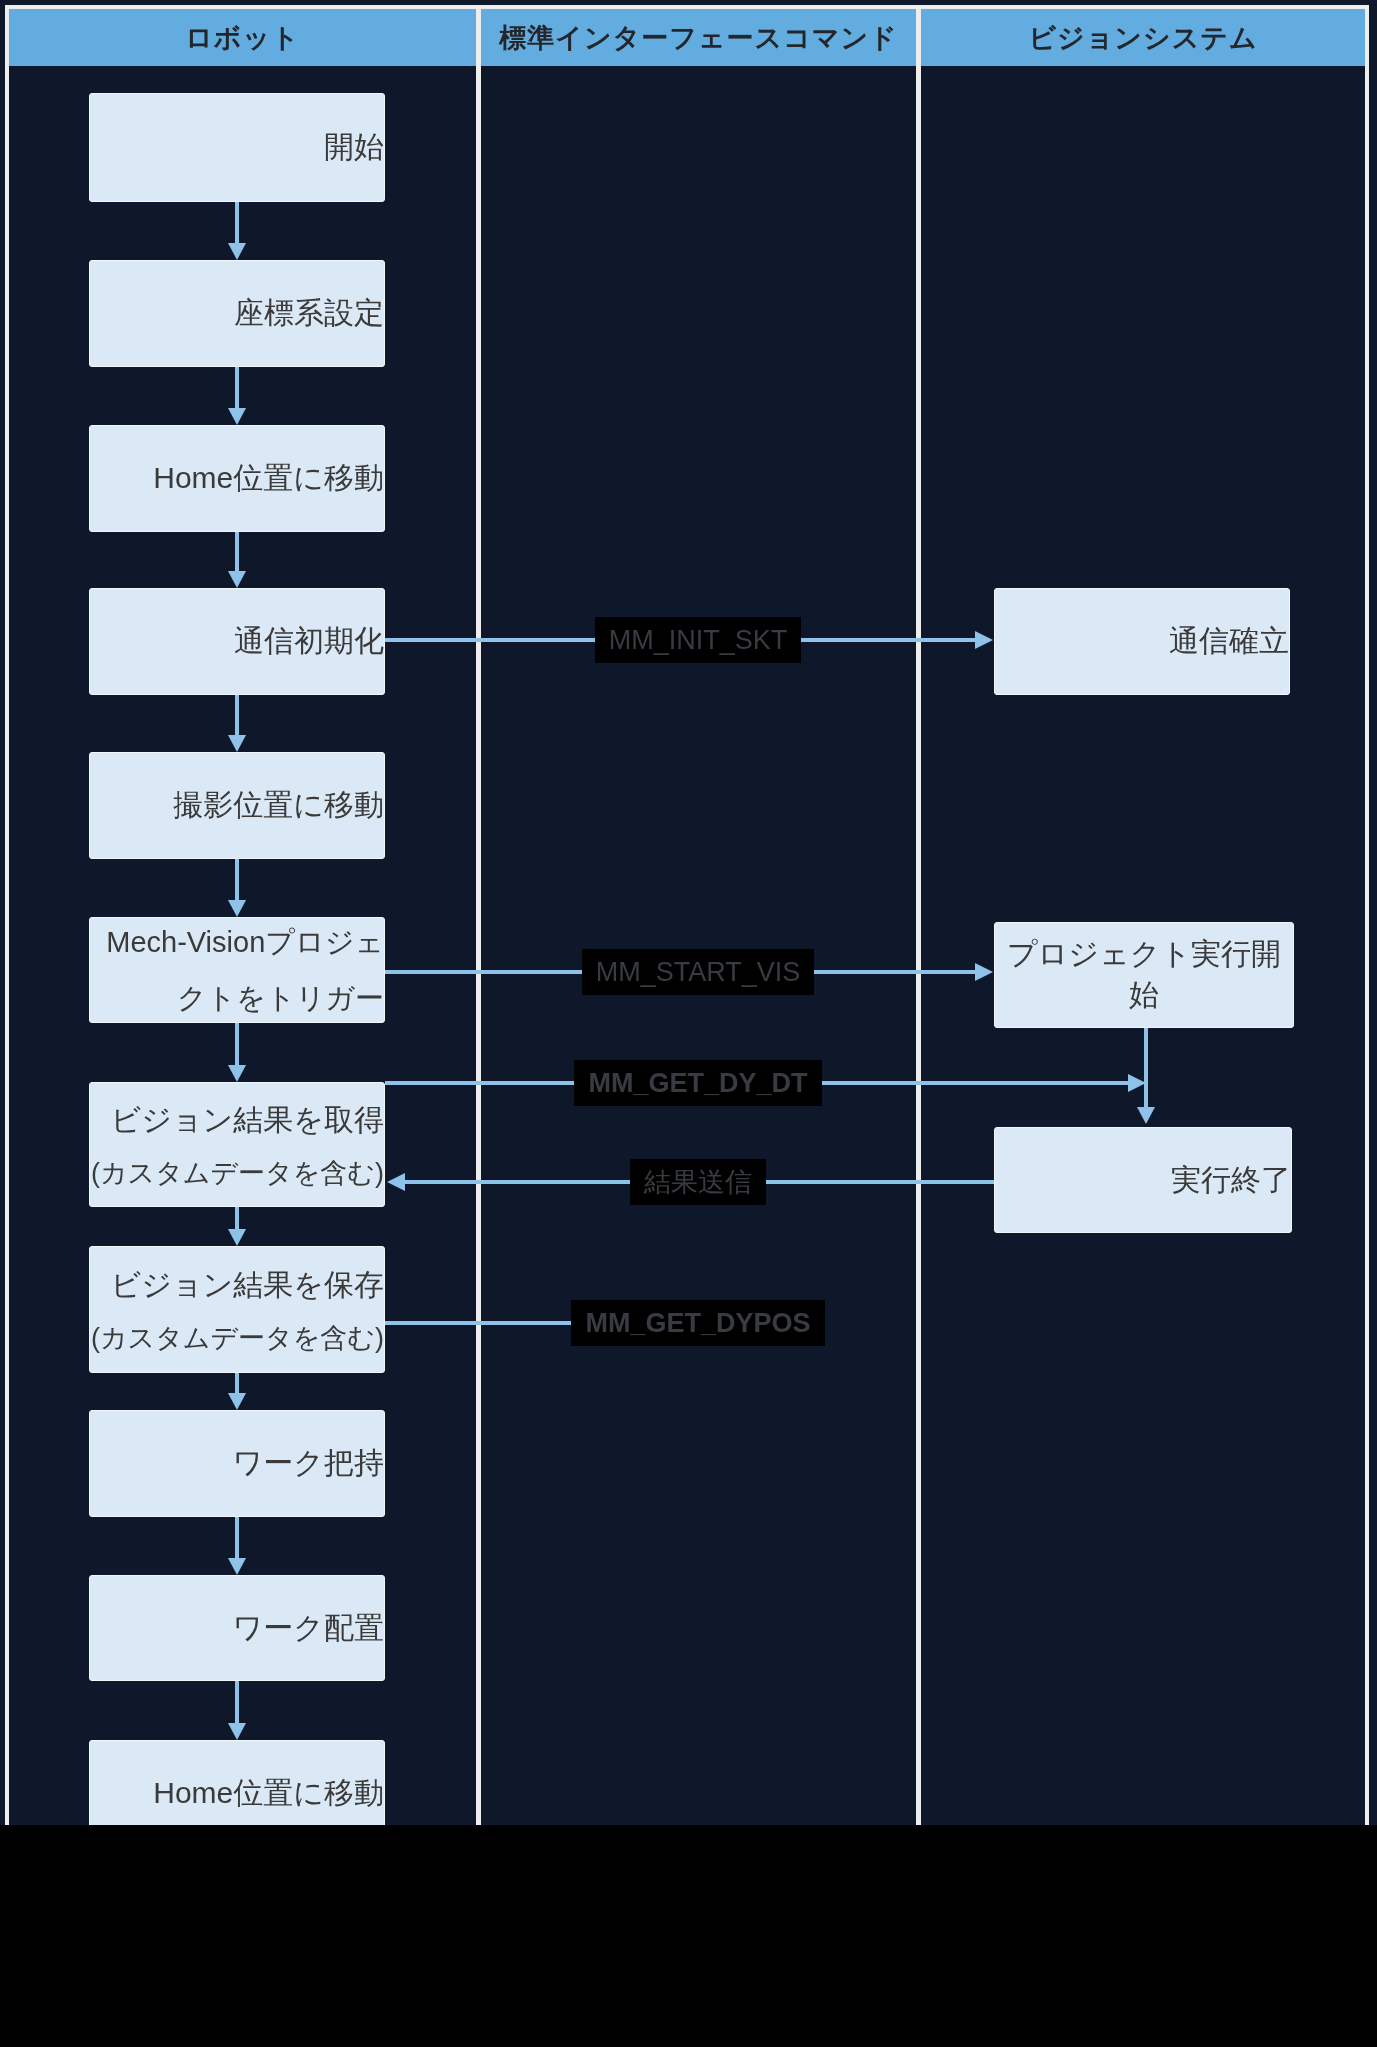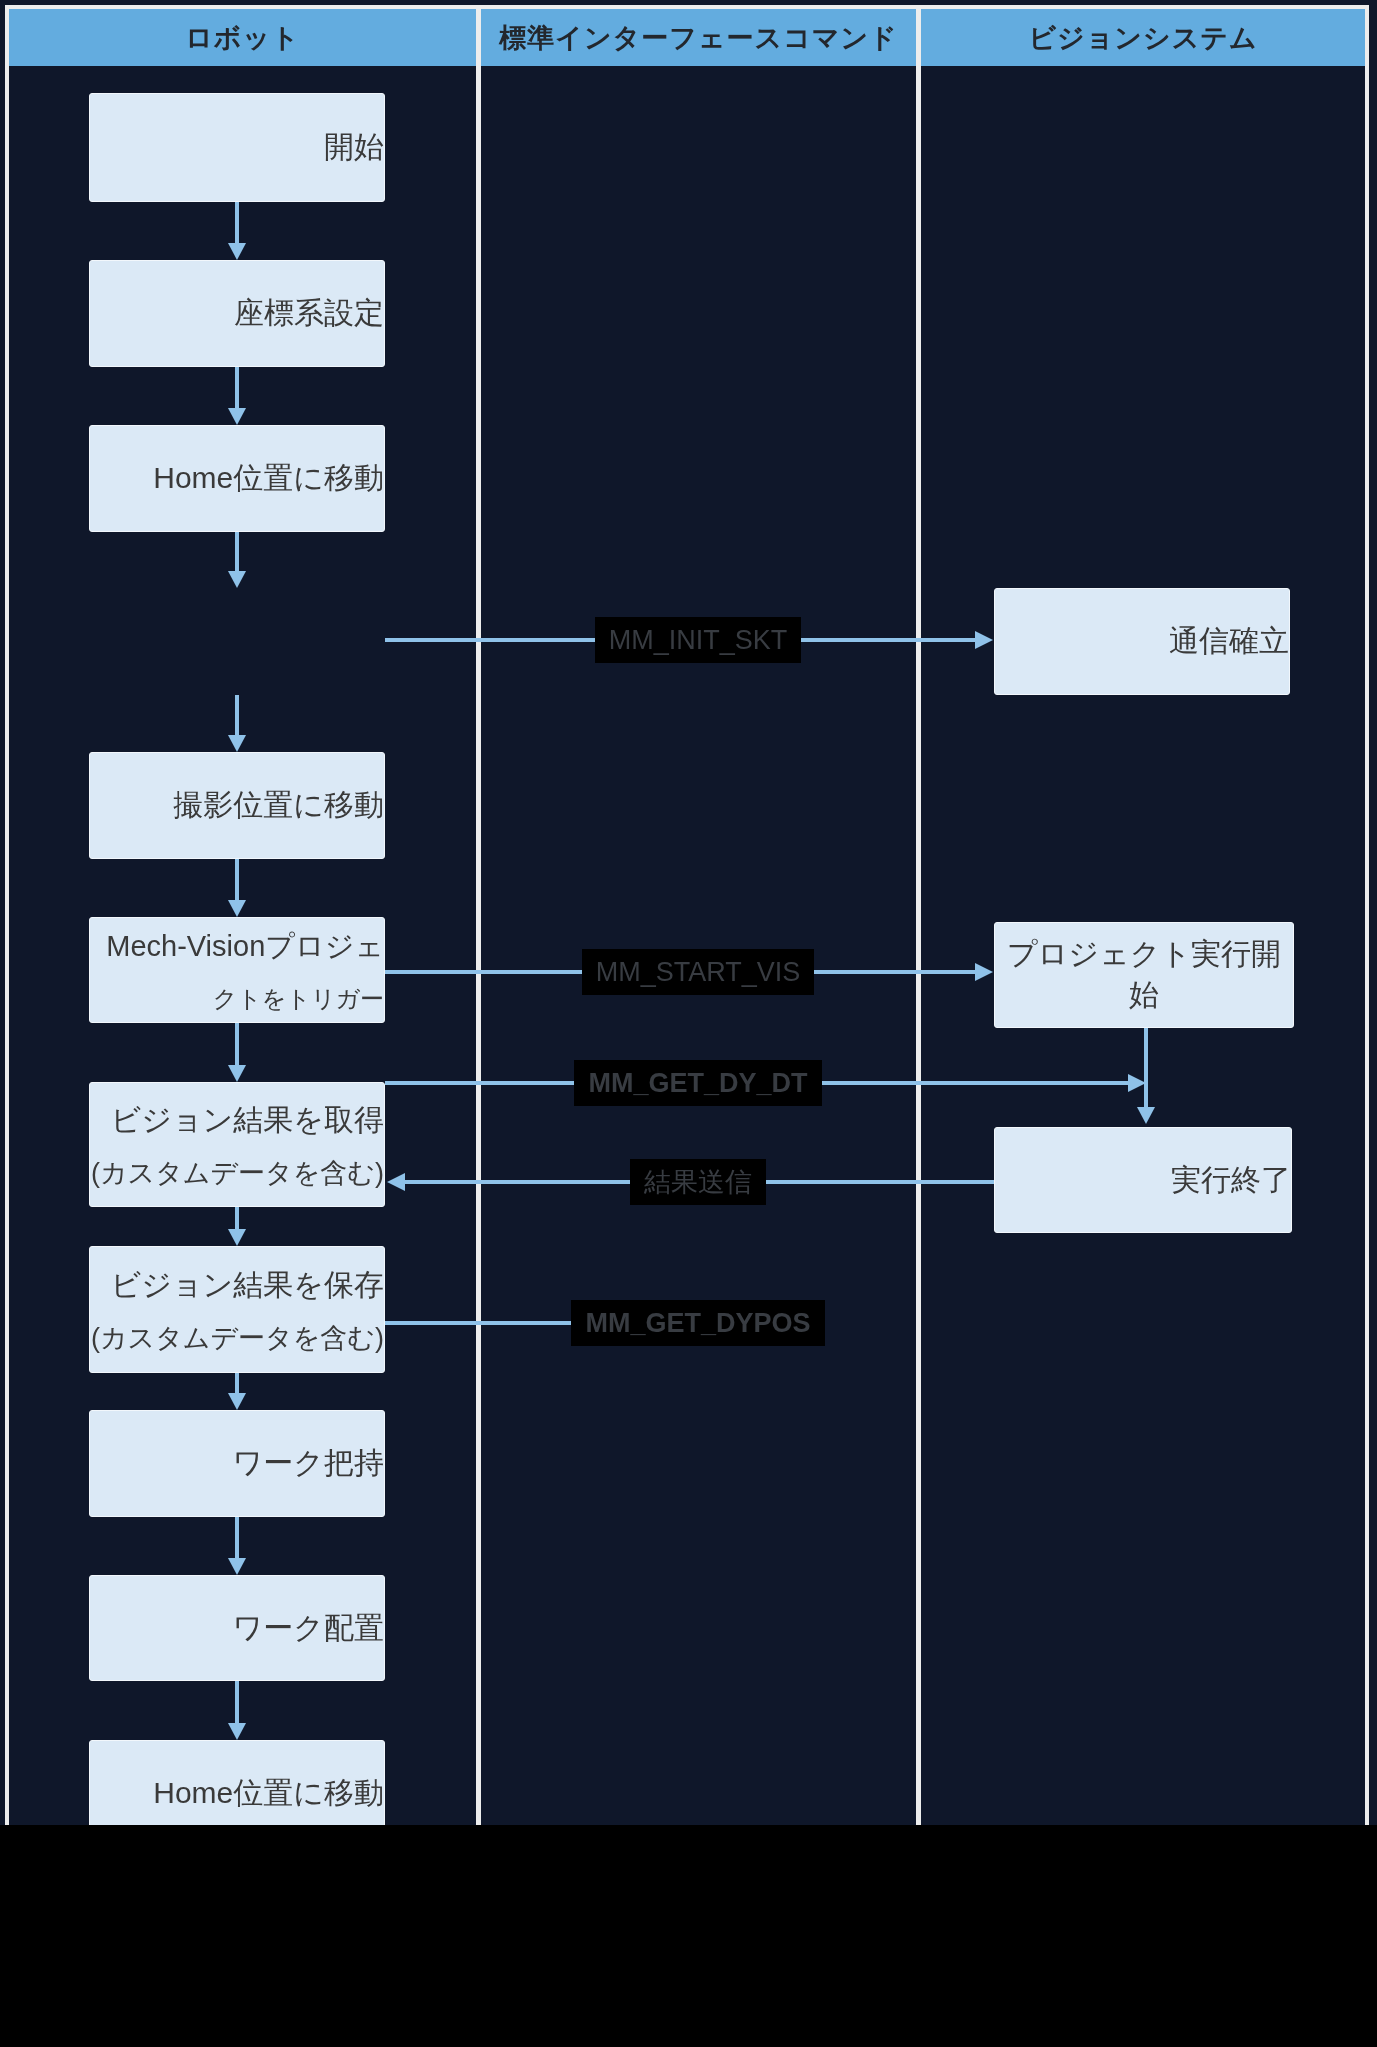--- a/index.html
+++ b/index.html
@@ -17,21 +17,21 @@
   }
   
   .box{
     position:absolute;background:#DBE9F6;border:1px solid #F2F7FC;border-radius:3px;
     box-sizing:border-box;display:flex;flex-direction:column;align-items:flex-end;justify-content:center;
     color:#3A3A3A;font-size:30px;text-align:center;z-index:3;
   }
   .box .l2{font-size:27px;margin-top:14px;}
   .box.bold{font-weight:400;}
   .box.twoline .l1{margin-top:2px;}
-  .box.plain2 .l2{font-size:24px;margin-top:16px;}
+  .box.plain2 .l2{font-size:29px;margin-top:16px;}
   
   .vline{position:absolute;width:4px;background:#8FC2E9;z-index:2;}
   .hline{position:absolute;height:4px;background:#8FC2E9;z-index:2;}
   .ah{position:absolute;width:0;height:0;z-index:2;}
   .ah.down{border-left:9px solid transparent;border-right:9px solid transparent;border-top:17px solid #8FC2E9;}
   .ah.right{border-top:9px solid transparent;border-bottom:9px solid transparent;border-left:18px solid #8FC2E9;}
   .ah.left{border-top:9px solid transparent;border-bottom:9px solid transparent;border-right:18px solid #8FC2E9;}
   
   .cmdlabel{
     position:absolute;left:438px;width:520px;height:46px;line-height:46px;
@@ -64,20 +64,23 @@
   </div>
 
   <div class="box" style="left:89px;top:93px;width:296px;height:109px;">
     <span>開始</span>
   </div>
   <div class="box" style="left:89px;top:260px;width:296px;height:107px;">
     <span>座標系設定</span>
   </div>
   <div class="box" style="left:89px;top:425px;width:296px;height:107px;">
     <span>Home位置に移動</span>
+  </div>
+  <div class="box" style="left:89px;top:588px;width:296px;height:107px;">
+    <span>通信初期化</span>
   </div>
   <div class="box" style="left:89px;top:752px;width:296px;height:107px;">
     <span>撮影位置に移動</span>
   </div>
   <div class="box twoline plain2" style="left:89px;top:917px;width:296px;height:106px;font-size:29px;">
     <span class="l1">Mech-Visionプロジェ</span>
     <span class="l2">クトをトリガー</span>
   </div>
   <div class="box bold twoline" style="left:89px;top:1082px;width:296px;height:125px;">
     <span class="l1">ビジョン結果を取得</span>

